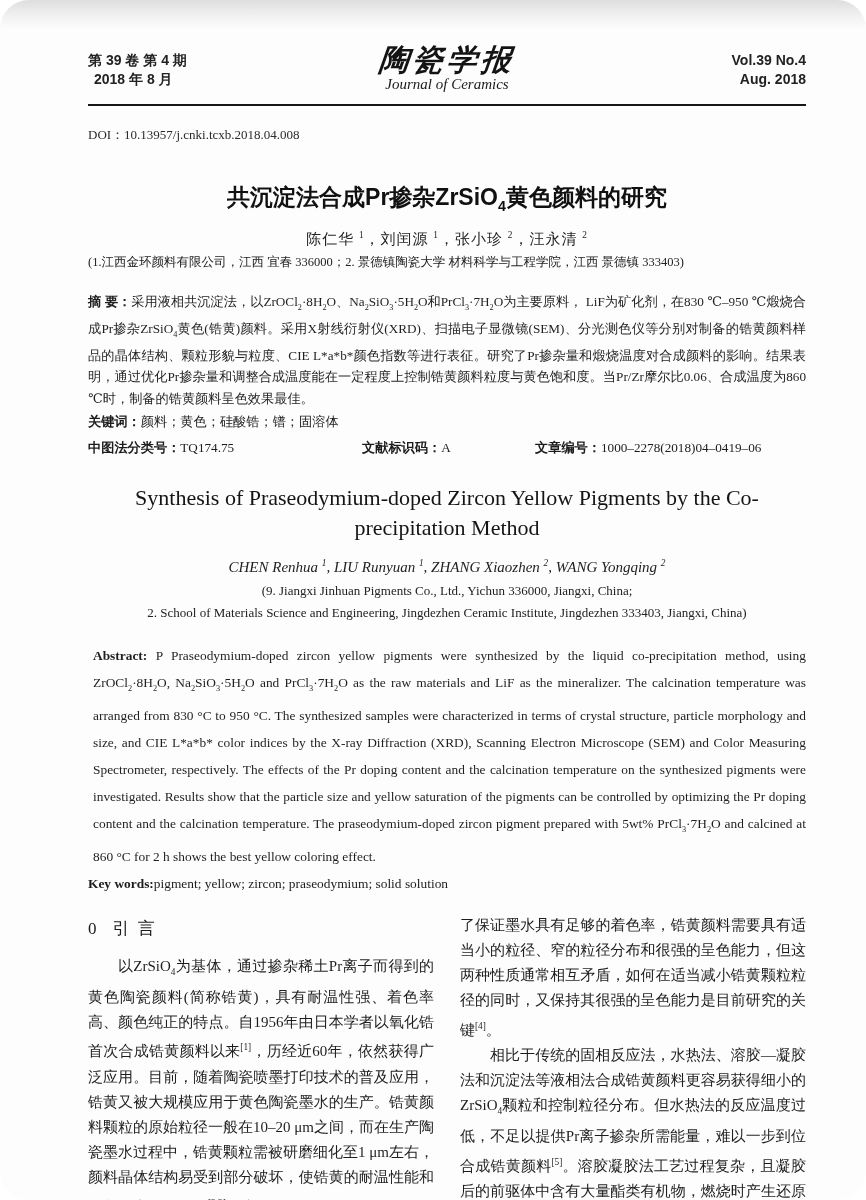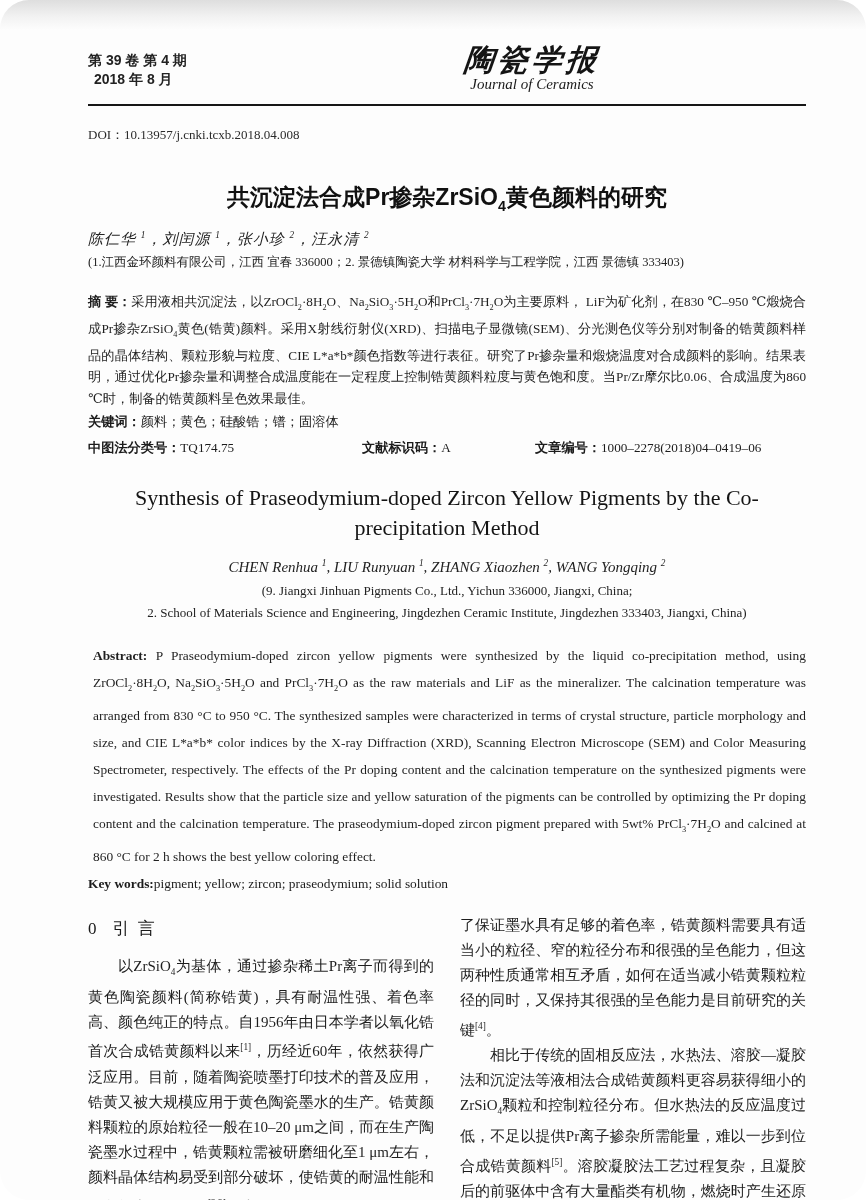--- a/index.html
+++ b/index.html
@@ -44,21 +44,21 @@
     font-weight:bold;font-size:14px;line-height:19px;color:#222;}
 
   .doi{margin-top:20px;font-size:13px;color:#2a2a2a;}
 
   
   .cn-title{
     margin-top:38px;text-align:center;
     font-family:"Liberation Sans","DejaVu Sans",sans-serif;
     font-weight:bold;font-size:23px;color:#111;
   }
-  .cn-authors{margin-top:16px;text-align:left;font-size:15px;color:#222;letter-spacing:1px;font-style:italic;}
+  .cn-authors{margin-top:16px;text-align:center;font-size:15px;color:#222;letter-spacing:1px;}
   .cn-affil{margin-top:5px;text-align:left;font-size:12.5px;color:#222;}
 
   
   .abs-cn{
     margin:20px 0 0 0;text-align:justify;
     font-size:13.2px;line-height:21.5px;color:#1f1f1f;
   }
   .abs-cn b,.kw-cn b,.meta b{font-family:"Liberation Sans","DejaVu Sans",sans-serif;}
   .kw-cn{margin:2px 0 0 0;font-size:13.2px;line-height:21px;}
   .meta{display:flex;margin-top:7px;font-size:13.2px;}
@@ -90,20 +90,24 @@
   <div class="scan-top"></div>
 
   <header class="masthead">
     <div class="mh-left">
       <div>第 39 卷 第 4 期</div>
       <div>2018 年 8 月</div>
     </div>
     <div class="mh-center">
       <div class="mh-cn">陶瓷学报</div>
       <div class="mh-en">Journal of Ceramics</div>
+    </div>
+    <div class="mh-right">
+      <div>Vol.39  No.4</div>
+      <div>Aug. 2018</div>
     </div>
   </header>
 
   <div class="doi">
     <span>DOI：</span><span>10.13957/j.cnki.tcxb.2018.04.008</span>
   </div>
 
   <h1 class="cn-title" style="margin-bottom:0;">共沉淀法合成Pr掺杂ZrSiO<sub>4</sub>黄色颜料的研究</h1>
   <div class="cn-authors">陈仁华 <sup>1</sup>，刘闰源 <sup>1</sup>，张小珍 <sup>2</sup>，汪永清 <sup>2</sup></div>
   <div class="cn-affil">(1.江西金环颜料有限公司，江西 宜春 336000；2. 景德镇陶瓷大学 材料科学与工程学院，江西 景德镇 333403)</div>

